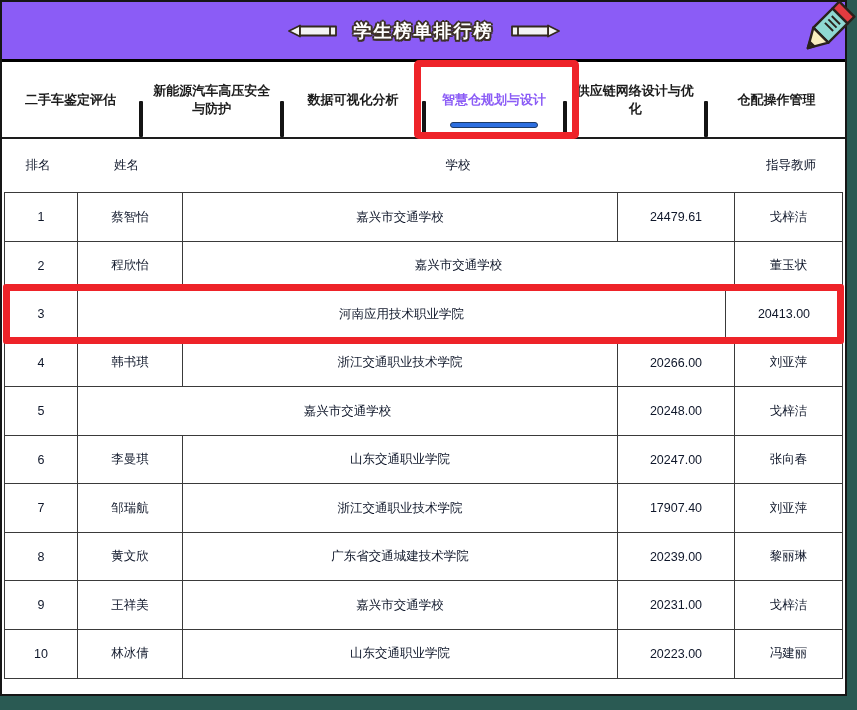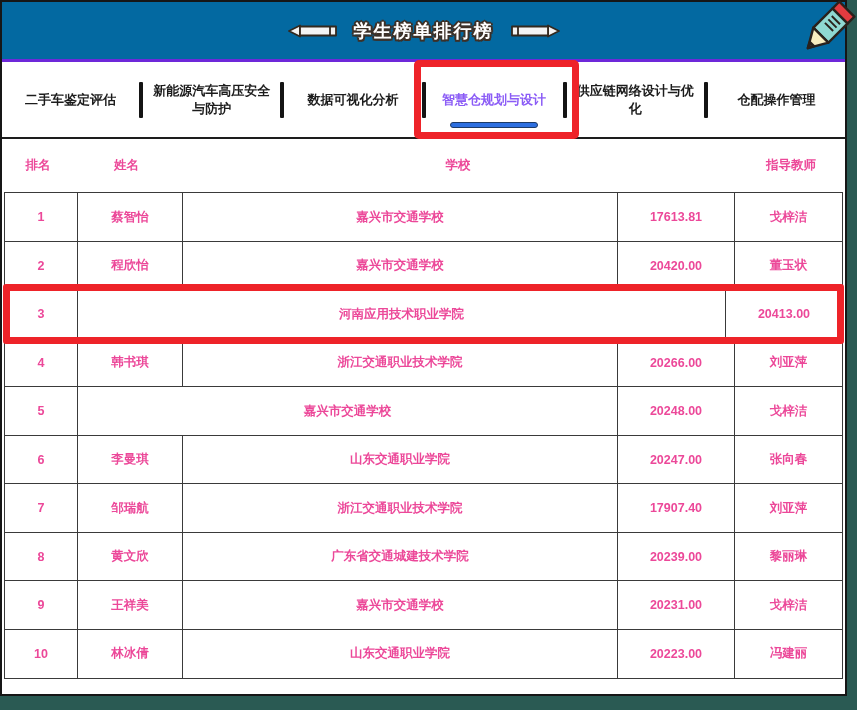--- a/index.html
+++ b/index.html
@@ -14,41 +14,41 @@
   .card {
     position:absolute; left:0; top:0;
     width:847px; height:696px;
     background:#ffffff;
     border:2px solid #161616;
     display:flex; flex-direction:column;
     overflow:visible;
   }
   
   .banner {
-    height:60px; background:#0369a1;
-    border-bottom:3px solid #6d28d9;
+    height:60px; background:#8b5cf6;
+    border-bottom:3px solid #000000;
     display:flex; align-items:center; justify-content:center;
     gap:14px; flex:0 0 auto;
   }
   .banner-title {
     color:#ffffff; font-weight:bold; font-size:18px; letter-spacing:2px;
     text-shadow:-1.5px -1.5px 0 #3d3128, 1.5px -1.5px 0 #3d3128,
                 -1.5px 1.5px 0 #3d3128, 1.5px 1.5px 0 #3d3128,
                 0 2px 0 #3d3128, 2px 0 0 #3d3128, -2px 0 0 #3d3128, 0 -2px 0 #3d3128;
   }
   .arrow-svg { display:block; }
   
   .corner-pencil {
     position:absolute; top:0px; right:1px; width:58px; height:58px; z-index:20;
   }
   
   .tabbar {
     height:77px; background:#ffffff;
     border-bottom:2px solid #1d1d1d;
-    display:flex; align-items:center; flex:0 0 auto;
+    display:flex; align-items:flex-end; flex:0 0 auto;
     position:relative; overflow:visible;
   }
   .tab {
     flex:1 1 0; display:flex; align-items:center; justify-content:center;
     text-align:center; font-size:13px; font-weight:bold; color:#1c1c1c;
     line-height:1.35; padding:0 10px; position:relative; height:100%;
     cursor:pointer;
   }
   .tab-divider { width:4px; height:36px; background:#141414; flex:0 0 auto; border-radius:1px; }
   .tab.active { color:#8b5cf6; }
@@ -70,21 +70,21 @@
   .rows { flex:1 1 auto; display:flex; flex-direction:column; padding:0 2px; }
   .row {
     display:flex; height:50px; flex:0 0 auto;
     border:1.5px solid #3a3a3a; margin-top:-1.5px;
     background:#ffffff; position:relative;
   }
   .row:first-child { margin-top:0; }
   .row.highlighted { z-index:3; }
   .row .red-frame { top:-6px; bottom:-6px; left:-2px; right:-2px; border-radius:3px; }
   .c { display:flex; align-items:center; justify-content:center;
-       text-align:center; font-size:12.5px; font-weight:bold; color:#ec4899;
+       text-align:center; font-size:12.5px; font-weight:normal; color:#0f172a;
        border-left:1.5px solid #3a3a3a; padding:2px 4px; }
   .c:first-child { border-left:none; }
   .col-rank    { width:72px;  flex:0 0 auto; }
   .col-name    { width:105px; flex:0 0 auto; }
   .col-school  { flex:1 1 auto; }
   .col-points  { width:117px; flex:0 0 auto; }
   .col-teacher { width:108px; flex:0 0 auto;text-align:right; }
   .colheader .c { border:none; }
   
 </style>
@@ -150,29 +150,28 @@
       <div class="c col-school">学校</div>
       <div class="c col-teacher">指导教师</div>
     </div>
 
     <div class="rows">
 
       <div class="row">
         <div class="c col-rank">1</div>
         <div class="c col-name">蔡智怡</div>
         <div class="c col-school">嘉兴市交通学校</div>
-        <div class="c col-points">17613.81</div>
+        <div class="c col-points">24479.61</div>
         <div class="c col-teacher">戈梓洁</div>
       </div>
 
       <div class="row">
         <div class="c col-rank">2</div>
         <div class="c col-name">程欣怡</div>
         <div class="c col-school">嘉兴市交通学校</div>
-        <div class="c col-points">20420.00</div>
         <div class="c col-teacher">董玉状</div>
       </div>
 
       <div class="row highlighted">
         <div class="c col-rank">3</div>
         <div class="c col-school">河南应用技术职业学院</div>
         <div class="c col-points">20413.00</div>
         <span class="red-frame"></span>
       </div>
 

